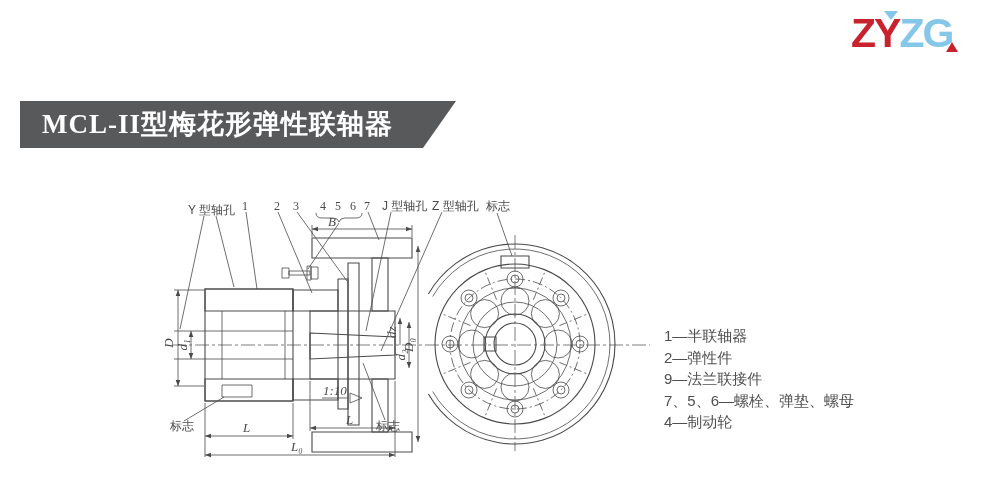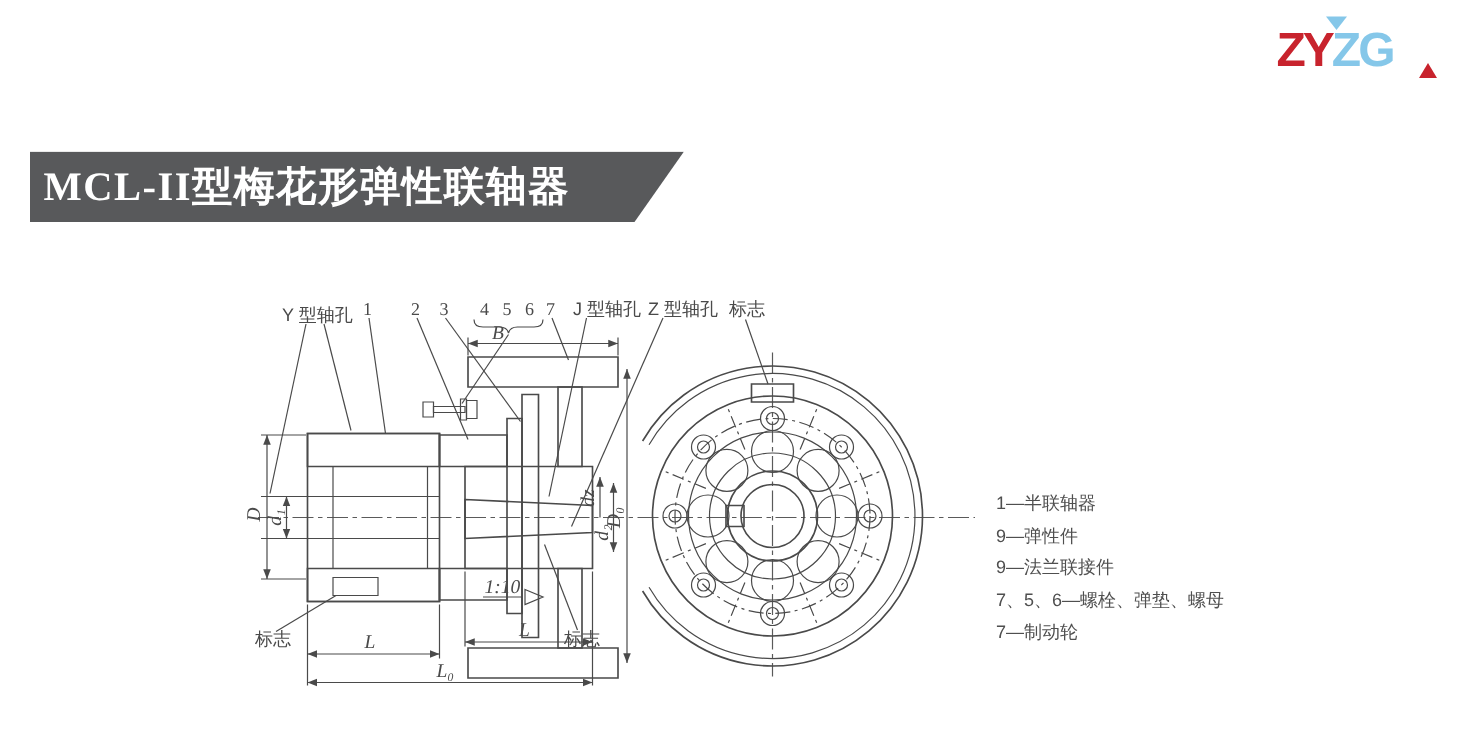--- a/index.html
+++ b/index.html
@@ -1,42 +1,42 @@
 <!DOCTYPE html>
 <html><head>
 <meta charset="utf-8">
 <style>
   html,body{margin:0;padding:0;background:#fff;}
   .page{position:relative;width:981px;height:491px;background:#fff;overflow:hidden;
         font-family:"Liberation Sans",sans-serif;}
 
   
   .logo{position:absolute;left:851px;top:10px;width:120px;height:50px;
-        font-family:"Liberation Sans",sans-serif;font-weight:bold;font-size:32px;
+        font-family:"Liberation Sans",sans-serif;font-weight:bold;font-size:41px;
         letter-spacing:-2px;line-height:46px;white-space:nowrap;}
   .logo .lz{color:#c8232d;}
   .logo .lg{color:#85c7e9;}
   .tri-blue{position:absolute;left:33px;top:1px;width:0;height:0;
         border-left:7px solid transparent;border-right:7px solid transparent;
         border-top:9px solid #85c7e9;}
   .tri-red{position:absolute;left:95px;top:32px;width:0;height:0;
         border-left:6px solid transparent;border-right:6px solid transparent;
         border-bottom:10px solid #c8232d;}
 
   
   .banner{position:absolute;left:20px;top:101px;width:436px;height:47px;
         background:#58595b;
         clip-path:polygon(0 0,100% 0,calc(100% - 33px) 100%,0 100%);}
-  .banner h1{margin:0;padding:0 0 0 9px;line-height:46px;
+  .banner h1{margin:0;padding:0 0 0 22px;line-height:46px;
         font-family:"Liberation Serif",serif;font-weight:bold;font-size:27px;
         color:#fff;letter-spacing:1px;}
 
   
   .legend{position:absolute;left:664px;top:325px;width:220px;
-        font-size:12px;line-height:21.5px;color:#4f4f4f;}
+        font-size:15px;line-height:21.5px;color:#4f4f4f;}
 
   
   svg.drawing{position:absolute;left:160px;top:183px;}
   svg .lbl{font:12px "Liberation Sans",sans-serif;fill:#4a4a4a;}
   svg .num{font:12px "Liberation Serif",serif;fill:#4a4a4a;}
   svg .dim{font:italic 13px "Liberation Serif",serif;fill:#4a4a4a;}
   svg line,svg path,svg rect,svg circle,svg polygon{vector-effect:non-scaling-stroke;}
   .s{stroke:#4a4a4a;stroke-width:1.1;fill:none;}
   .t{stroke:#4a4a4a;stroke-width:.8;fill:none;}
   .cl{stroke:#5a5a5a;stroke-width:.8;fill:none;stroke-dasharray:14 3 3 3;}
@@ -265,19 +265,19 @@
       <line class="t" x1="162" y1="215" x2="188" y2="215"></line>
       <polygon class="t" points="190,210 202,215 190,220"></polygon>
 
       <text class="lbl" x="10" y="247">标志</text>
       <text class="lbl" x="216" y="247">标志</text>
     </g>
   </svg>
 
   <div class="legend">
     <div>1—半联轴器</div>
-    <div>9—弹性件</div>
+    <div>2—弹性件</div>
     <div>9—法兰联接件</div>
     <div>7、5、6—螺栓、弹垫、螺母</div>
-    <div>7—制动轮</div>
+    <div>4—制动轮</div>
   </div>
 
 </div>
 
 </body></html>

